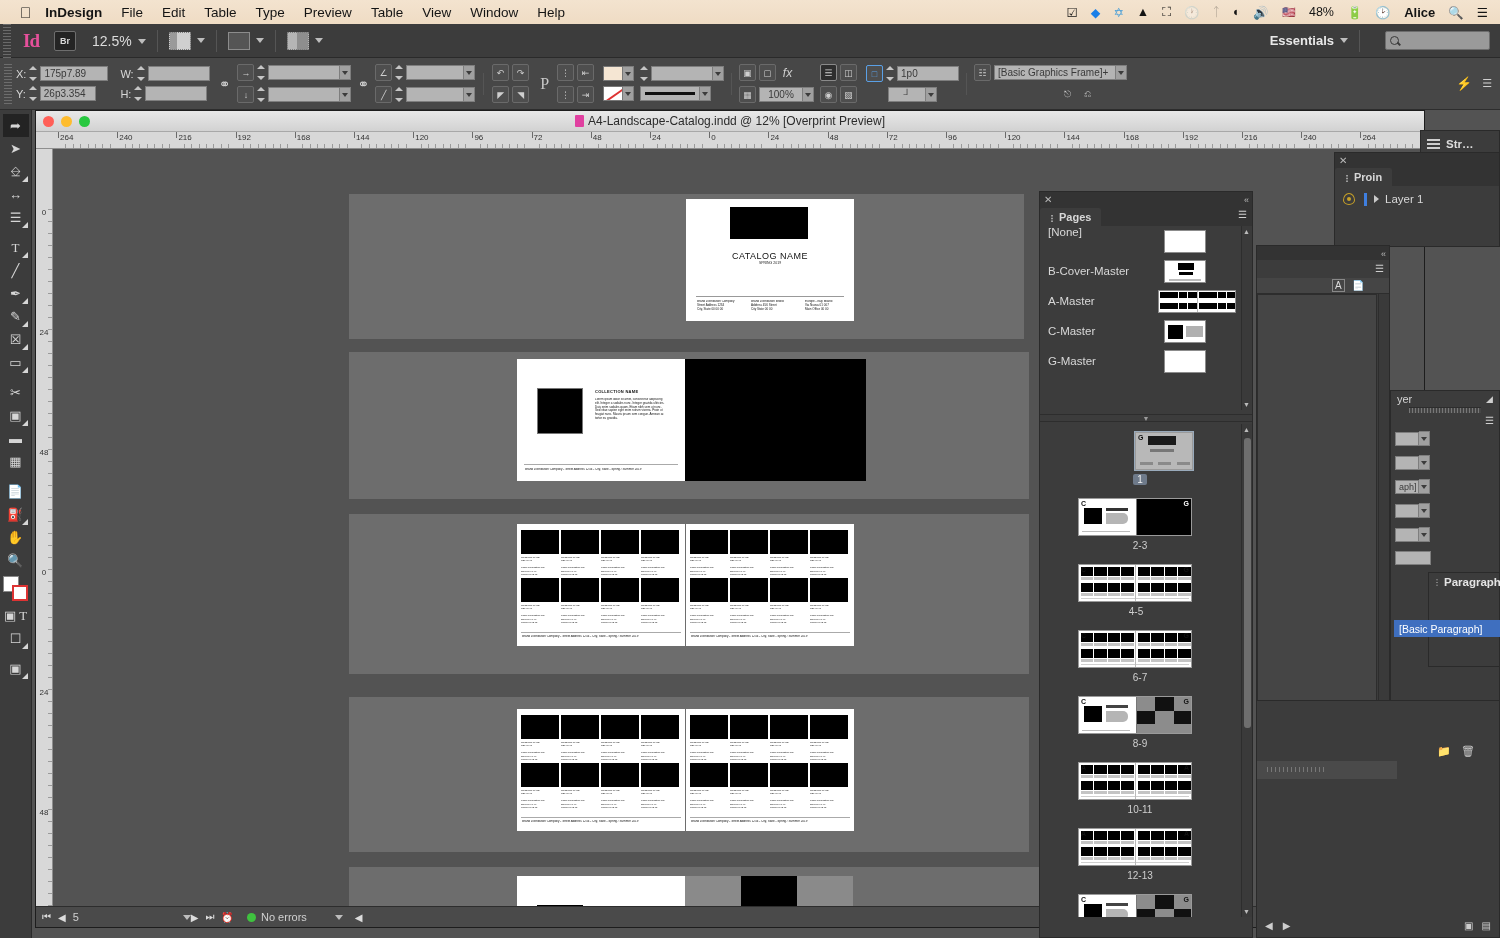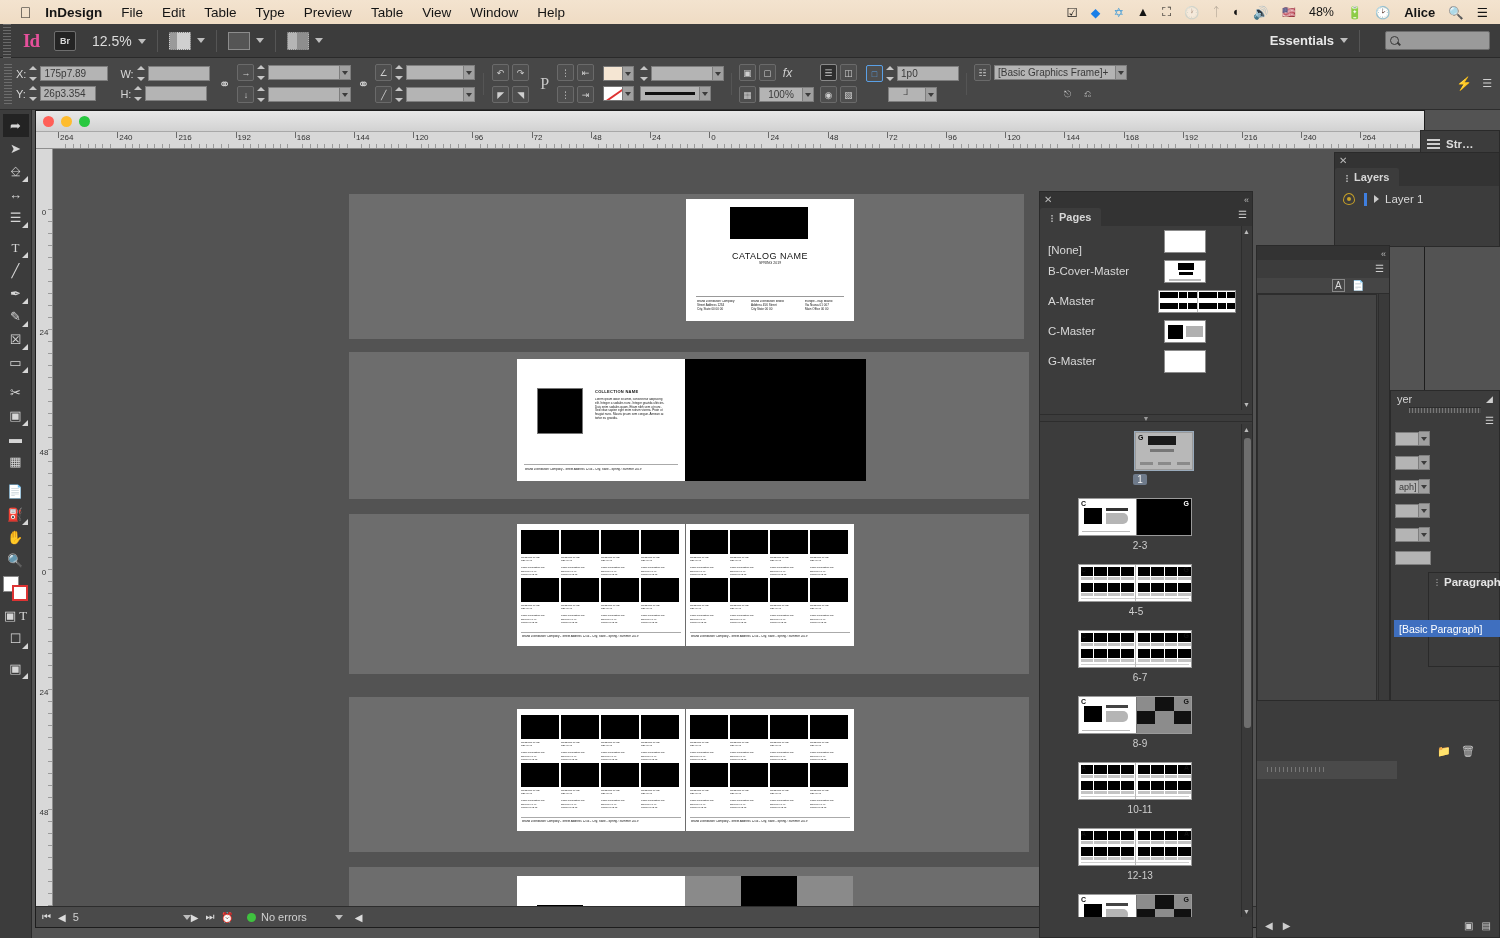--- a/index.html
+++ b/index.html
@@ -482,20 +482,23 @@
     <div class="tool">☐<span class="tri"></span></div>
     <div class="tool sep"></div>
     <div class="tool">▣<span class="tri"></span></div>
   </div>
 
   <div class="docwin">
     <div class="titlebar">
       <span class="tdot r"></span>
       <span class="tdot y"></span>
       <span class="tdot g"></span>
+      <span class="ttl">
+        <span class="ficon"></span><span>A4-Landscape-Catalog.indd @ 12% [Overprint Preview]</span>
+      </span>
     </div>
 
     <div class="ruler-h" id="hruler">
         <div class="tk" style="left: 22px;"></div>
         <div class="num" style="left: 24px;">264</div>
         <div class="mnr" style="left: 29.4px;"></div>
         <div class="mnr" style="left: 36.8px;"></div>
         <div class="mnr" style="left: 44.2px;"></div>
         <div class="mnr" style="left: 51.6px;"></div>
         <div class="mnr" style="left: 59px;"></div>
@@ -922,21 +925,21 @@
       </span>
     <span style="font-size:11.5px;font-weight:bold;color:#ddd;">Str…</span>
   </div>
 
   <div class="panel" style="left:1334px;top:152px;width:166px;height:95px;">
     <div style="position:relative;height:14px;background:#333;">
       <span class="panel-close">✕</span>
     </div>
     <div class="panel-tabbar" style="height:19px;">
       <div class="panel-tab">
-        <span style="font-size:8px;margin-right:3px;">⋮</span><span>Layers</span>
+        <span style="font-size:8px;margin-right:3px;">⋮</span><span>Proin</span>
       </div>
     </div>
     <div class="rowitem" style="height:26px;">
       <span class="layers-eye"></span>
       <span class="layercolor"></span>
       <span class="arrowr"></span>
       <span>Layer 1</span>
     </div>
   </div>
 
@@ -1037,21 +1040,21 @@
       <span class="panel-collapse">«</span>
     </div>
     <div class="panel-tabbar" style="position:relative;">
       <div class="panel-tab">
         <span style="font-size:8px;margin-right:3px;">⋮</span><span>Pages</span>
       </div>
       <span class="panel-menu" style="top:4px;">☰</span>
     </div>
 
     <div id="masters" style="position:absolute;left:0;top:34px;right:12px;height:184px;">
-        <div style="position: absolute; left: 0px; right: 0px; top: 0px; height: 30px; display: flex; align-items: flex-end;">
+        <div style="position: absolute; left: 0px; right: 0px; top: 0px; height: 30px; display: flex; align-items: flex-start;">
           <span style="padding-left: 8px; font-size: 11.5px; color: rgb(216, 216, 216);">[None]</span>
           <div style="position: absolute; right: 34px; top: 4px; width: 42px; height: 23px; background: rgb(255, 255, 255); border: 1px solid rgb(140, 140, 140); overflow: hidden;"></div>
         </div>
         <div style="position: absolute; left: 0px; right: 0px; top: 30px; height: 30px; display: flex; align-items: center;">
           <span style="padding-left: 8px; font-size: 11.5px; color: rgb(216, 216, 216);">B-Cover-Master</span>
           <div style="position: absolute; right: 34px; top: 4px; width: 42px; height: 23px; background: rgb(255, 255, 255); border: 1px solid rgb(140, 140, 140); overflow: hidden;">
             <div style="position:absolute;left:13px;top:2px;width:16px;height:7px;background:#000;"></div>
             <div style="position:absolute;left:14px;top:11px;width:14px;height:3px;background:#000;"></div>
             <div style="position:absolute;left:4px;top:18px;right:4px;height:2px;background:#bbb;"></div>
           </div>

